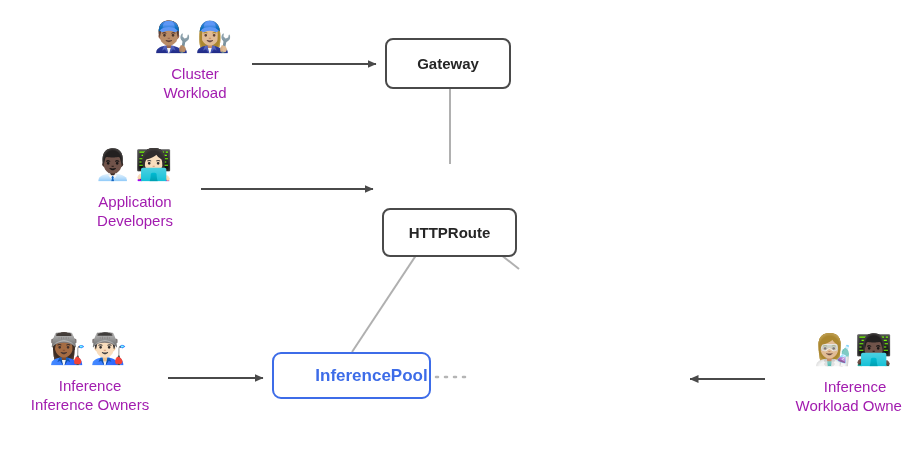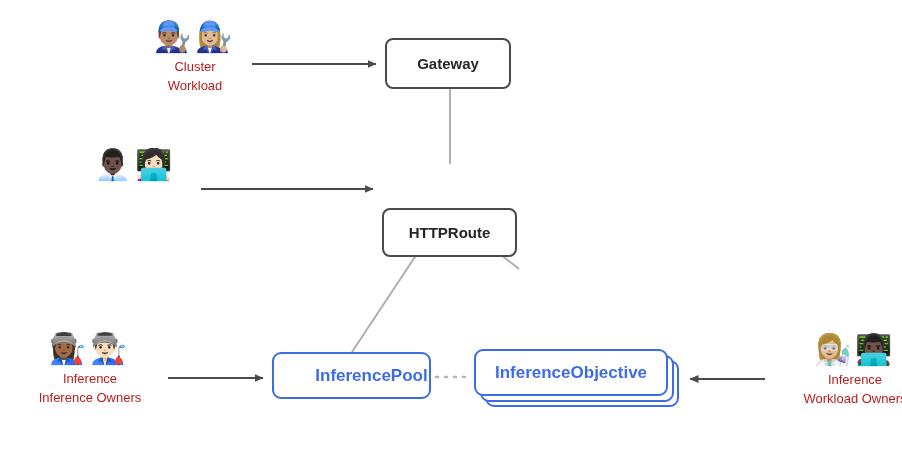--- a/index.html
+++ b/index.html
@@ -94,24 +94,24 @@
     width: 190px;
   }
   .persona-emojis {
     font-family: "DejaVu Sans", sans-serif;
     font-size: 30px;
     line-height: 34px;
     letter-spacing: 3px;
     user-select: none;
   }
   .persona-label {
-    margin-top: 3px;
-    font-size: 13px;
+    margin-top: 10px;
+    font-size: 15px;
     line-height: 19px;
-    color: #b91c1c;
+    color: #a21caf;
     text-align: center;
     font-weight: normal;
   }
   #persona-cluster-operators   { left: 100px; top: 20px;  }
   #persona-application-developers { left: 40px; top: 148px; }
   #persona-inference-platform-owners { left: -5px; top: 332px; }
   #persona-inference-workload-owners { left: 760px; top: 333px; }
 </style>
 </head>
 <body>
@@ -151,38 +151,35 @@
 
   <div class="node node-dark" id="node-httproute">
     <span>HTTPRoute</span>
   </div>
 
 
   <div class="node node-blue" id="node-inferencepool">
     <span>InferencePool</span>
   </div>
 
-  <div id="stack-inferenceobjective">
-    <div class="stack-layer layer-3"></div>
-    <div class="stack-layer layer-2"></div>
-    <div class="node node-blue stack-front" id="node-inferenceobjective">
-      <span>InferenceObjective</span>
-    </div>
-  </div>
 
   <div class="persona" id="persona-cluster-operators">
     <div class="persona-emojis">👨🏽‍🔧👩🏼‍🔧</div>
     <div class="persona-label">
       <div>Cluster</div>
       <div>Workload</div>
     </div>
   </div>
 
   <div class="persona" id="persona-application-developers">
     <div class="persona-emojis">👨🏿‍💼👩🏻‍💻</div>
+    <div class="persona-label">
+      <div>Application</div>
+      <div>Developers</div>
+    </div>
   </div>
 
   <div class="persona" id="persona-inference-platform-owners">
     <div class="persona-emojis">👩🏾‍🏭👨🏻‍🏭</div>
     <div class="persona-label">
       <div>Inference</div>
       <div>Inference Owners</div>
     </div>
   </div>
 

